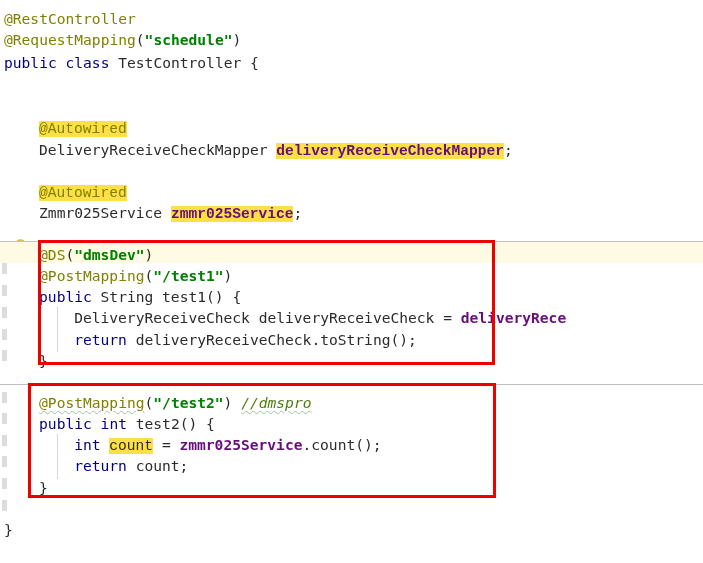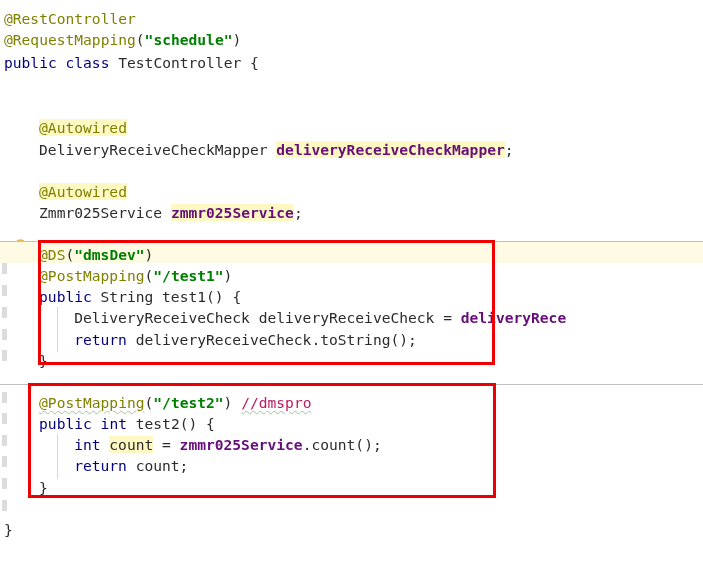--- a/index.html
+++ b/index.html
@@ -55,22 +55,22 @@
   }
   .sep{
     position:absolute;left:0;width:703px;height:1px;background:#c0c0c0;
   }
   
   .anno   {color:#808000;text-align:center;}
   .kw     {color:#000080;font-weight:normal;}
   .str    {color:#008000;font-weight:bold;}
   .plain  {color:#2b2b2b;}
   .fld    {color:#660e7a;font-weight:bold;}
-  .cmt    {color:#be185d;}
-  .hl     {background:#fef9c3;}
+  .cmt    {color:#4d7c0f;font-style:italic;}
+  .hl     {background:#fde047;font-family:Liberation Mono, monospace;}
   .wavy{
     text-decoration:underline;
     text-decoration-style:wavy;
     text-decoration-color:#9ec49e;
     text-decoration-thickness:1px;
     text-underline-offset:2px;
   }
   
   .guide{
     position:absolute;width:1px;background:#d8d8d8;

